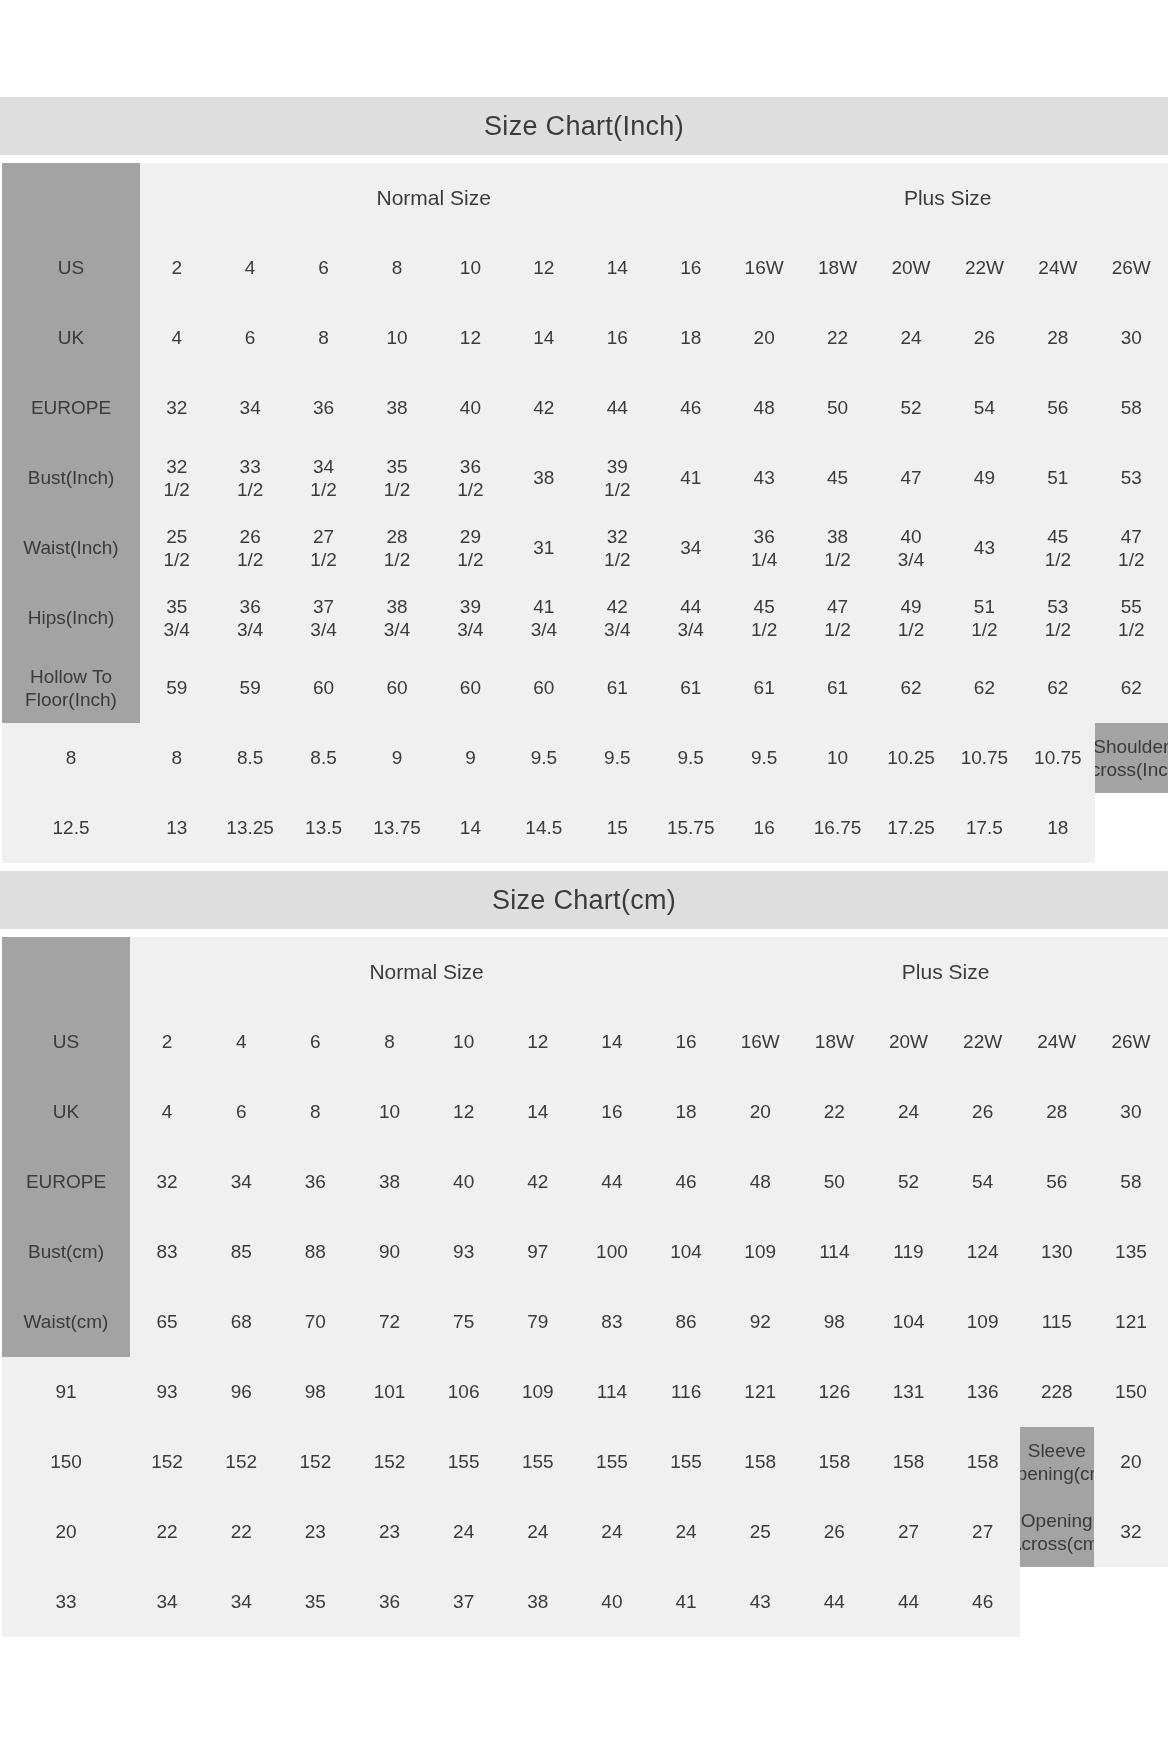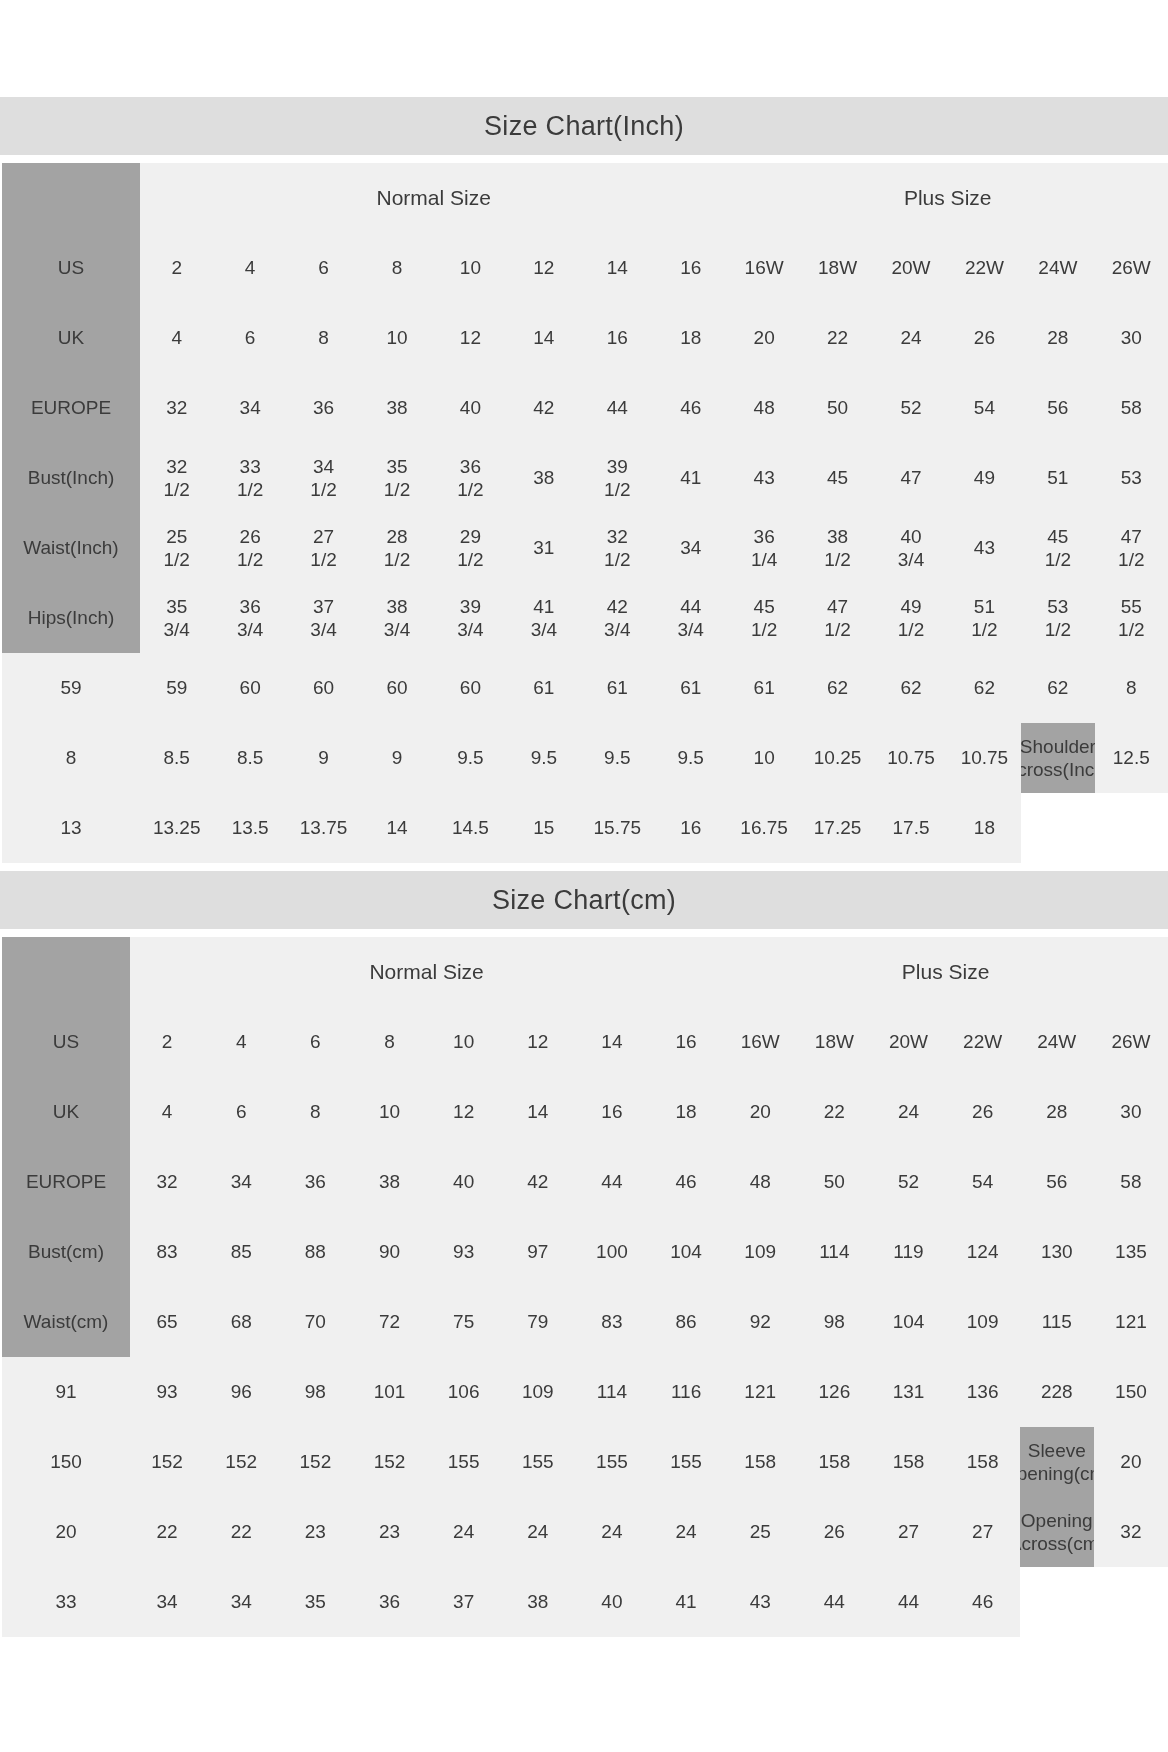--- a/index.html
+++ b/index.html
@@ -180,20 +180,21 @@
         <div class="cell value">47
 1/2</div>
         <div class="cell value">49
 1/2</div>
         <div class="cell value">51
 1/2</div>
         <div class="cell value">53
 1/2</div>
         <div class="cell value">55
 1/2</div>
+        <div class="cell label">Hollow To Floor(Inch)</div>
         <div class="cell value">59</div>
         <div class="cell value">59</div>
         <div class="cell value">60</div>
         <div class="cell value">60</div>
         <div class="cell value">60</div>
         <div class="cell value">60</div>
         <div class="cell value">61</div>
         <div class="cell value">61</div>
         <div class="cell value">61</div>
         <div class="cell value">61</div>

